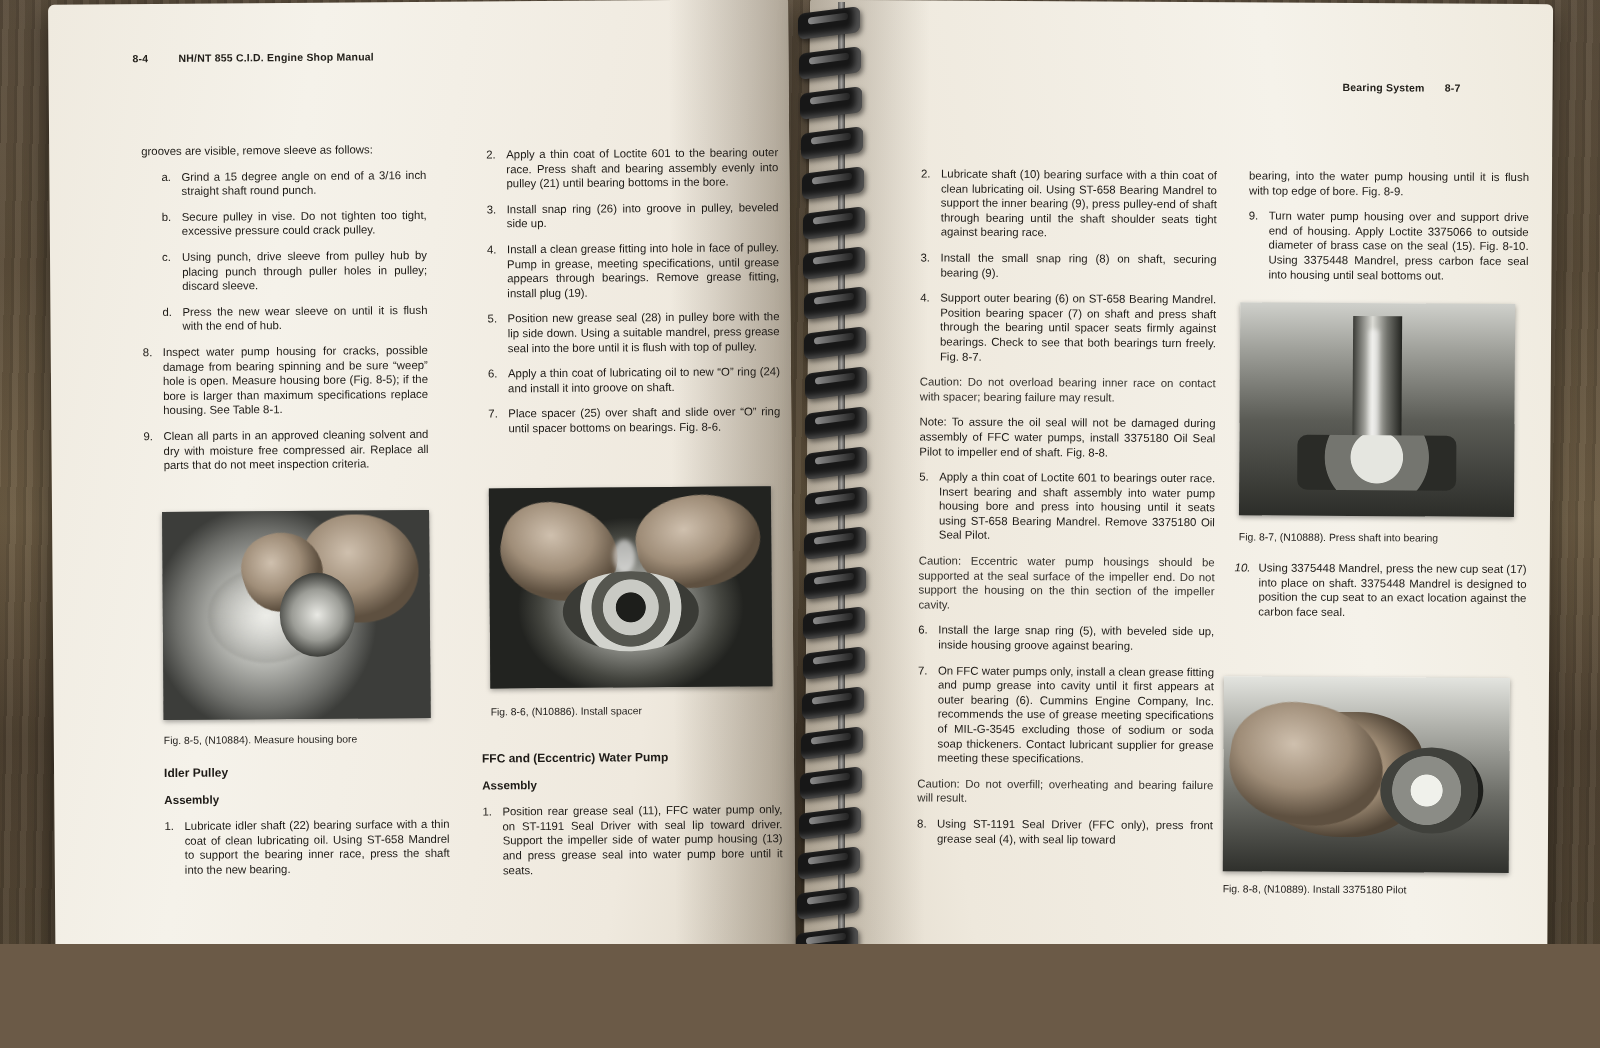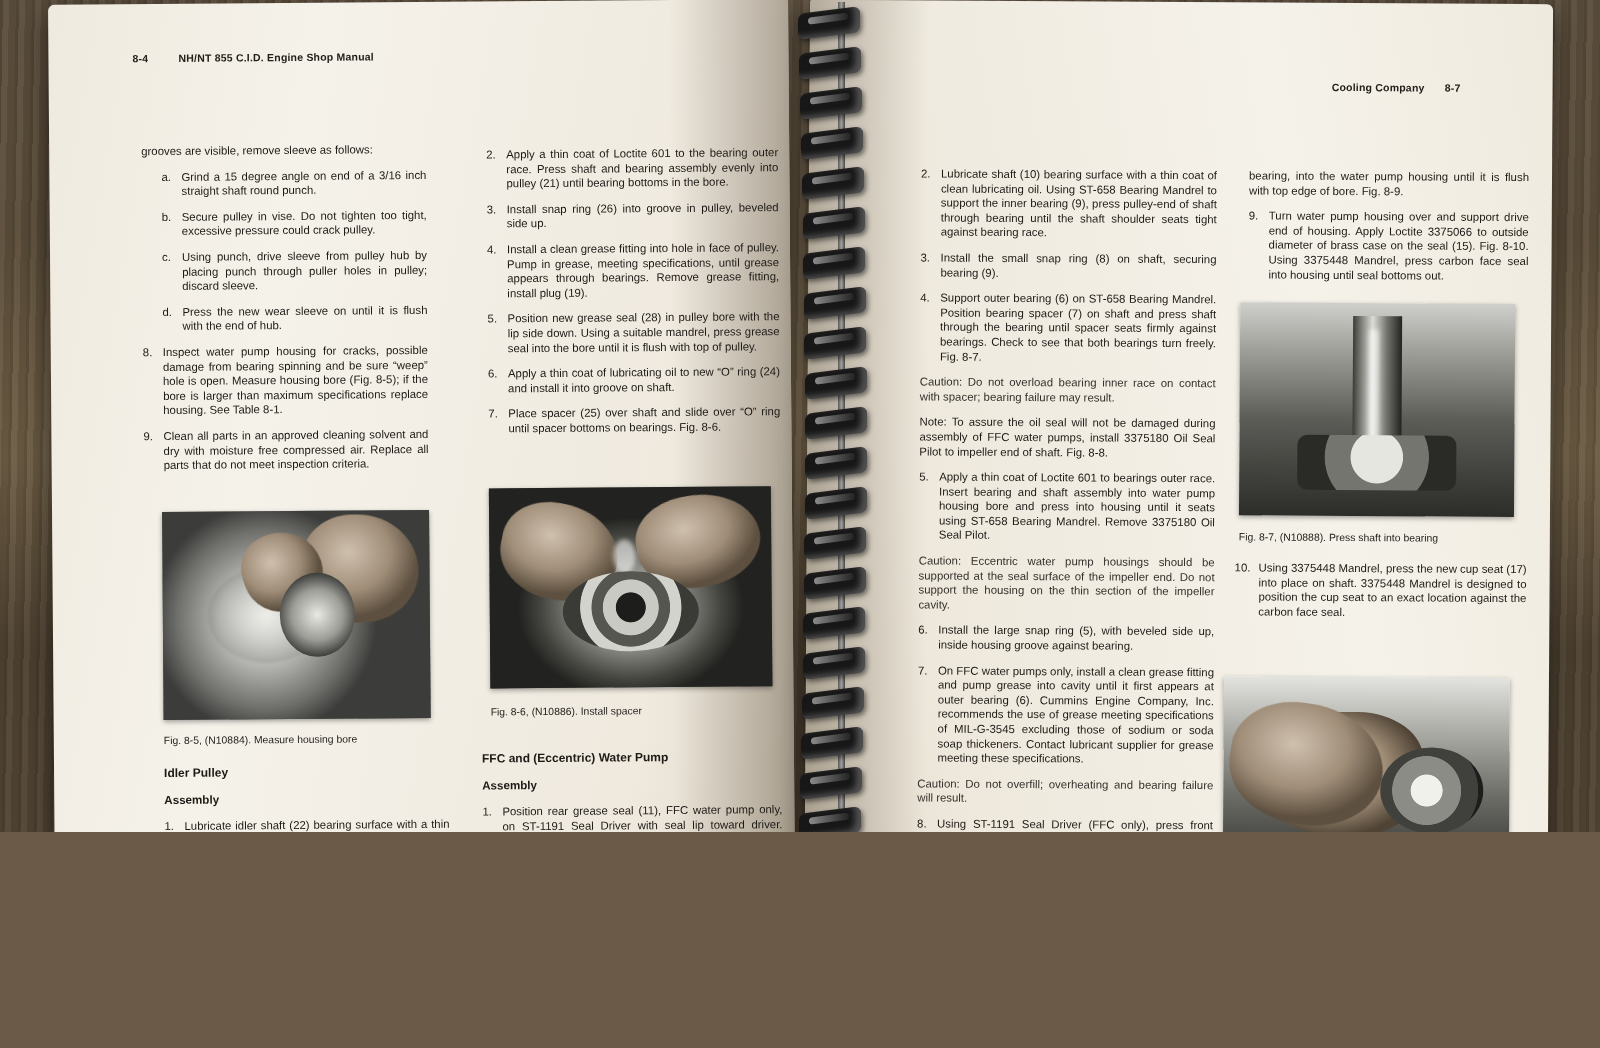--- a/index.html
+++ b/index.html
@@ -1,21 +1,21 @@
 <!DOCTYPE html>
 <html><head>
 <meta charset="utf-8">
 <style>
   html,body{margin:0;padding:0;}
   body{
     width:1600px;height:1048px;overflow:hidden;
     background:#6b5a47;
     font-family:"Liberation Sans", sans-serif;
   }
-  .scene{position:relative;width:1600px;height:832px;overflow:hidden;}
+  .scene{position:relative;width:1600px;height:944px;overflow:hidden;}
 
   
   .wood{
     position:absolute;inset:0;
     background:
       repeating-linear-gradient(91deg, rgba(0,0,0,.14) 0px, rgba(0,0,0,.14) 3px, rgba(255,255,255,.05) 3px, rgba(255,255,255,.05) 9px, rgba(0,0,0,.07) 9px, rgba(0,0,0,.07) 16px),
       linear-gradient(180deg,#7d6a52 0%, #6a583f 28%, #7b6749 55%, #5d4c37 78%, #6f5d44 100%);
   }
   .wood:after{
     content:"";position:absolute;inset:0;
@@ -274,21 +274,21 @@
         </div>
 
       </div>
     </div>
 
     <div class="page page-right">
       <div class="page-inner">
         <div class="shade"></div>
 
         <div class="hdr" style="right:92px;top:78px;">8-7</div>
-        <div class="hdr" style="right:128px;top:78px;">Cooling Company</div>
+        <div class="hdr" style="right:128px;top:78px;">Bearing System</div>
 
         <div class="col" style="left:112px;top:166px;width:296px;">
           <div class="li">
             <div class="num">2.</div>
             <div class="txt">Lubricate shaft (10) bearing surface with a thin coat of clean lubricating oil. Using ST-658 Bearing Mandrel to support the inner bearing (9), press pulley-end of shaft through bearing until the shaft shoulder seats tight against bearing race.</div>
           </div>
           <div class="li">
             <div class="num">3.</div>
             <div class="txt">Install the small snap ring (8) on shaft, securing bearing (9).</div>
           </div>
@@ -334,21 +334,21 @@
 
         <div class="photo ph87" style="left:432px;top:300px;width:275px;height:213px;">
           <div class="ph-in">
             <div class="glint" style="left:47%;top:12%;width:10px;height:120px;border-radius:4px;"></div>
           </div>
         </div>
         <div class="caption" style="position:absolute;left:432px;top:524px;width:280px;">Fig. 8-7, (N10888). Press shaft into bearing</div>
 
         <div class="col" style="left:428px;top:558px;width:292px;">
           <div class="li">
-            <div class="num" style="width:24px;flex:0 0 24px;">10.</div>
+            <div class="num" style="width:24px;flex:0 0 24px;font-style:italic;">10.</div>
             <div class="txt">Using 3375448 Mandrel, press the new cup seat (17) into place on shaft. 3375448 Mandrel is designed to position the cup seat to an exact location against the carbon face seal.</div>
           </div>
         </div>
 
         <div class="photo ph88" style="left:418px;top:674px;width:286px;height:195px;">
           <div class="ph-in">
             <div class="hand" style="left:2%;top:14%;width:54%;height:62%;transform:rotate(8deg);"></div>
             <div class="glint" style="left:62%;top:44%;width:26px;height:18px;"></div>
           </div>
         </div>

